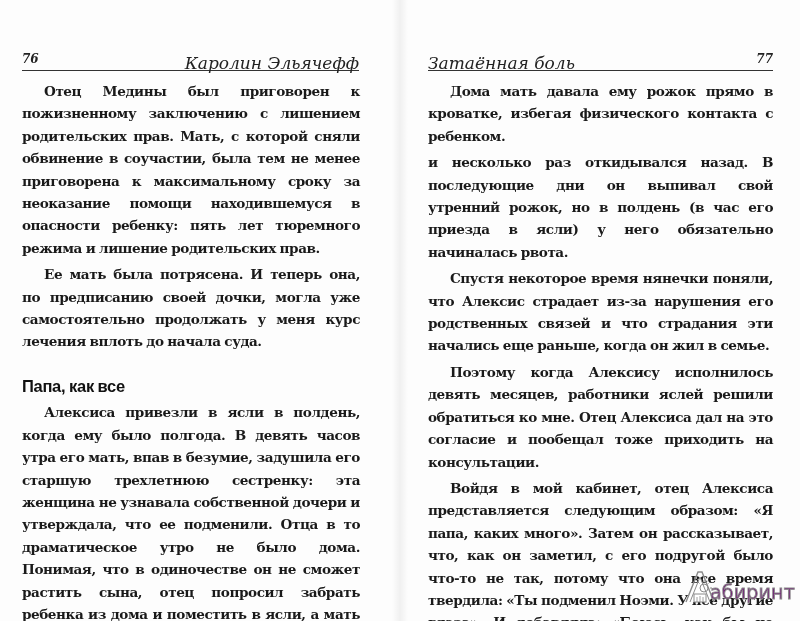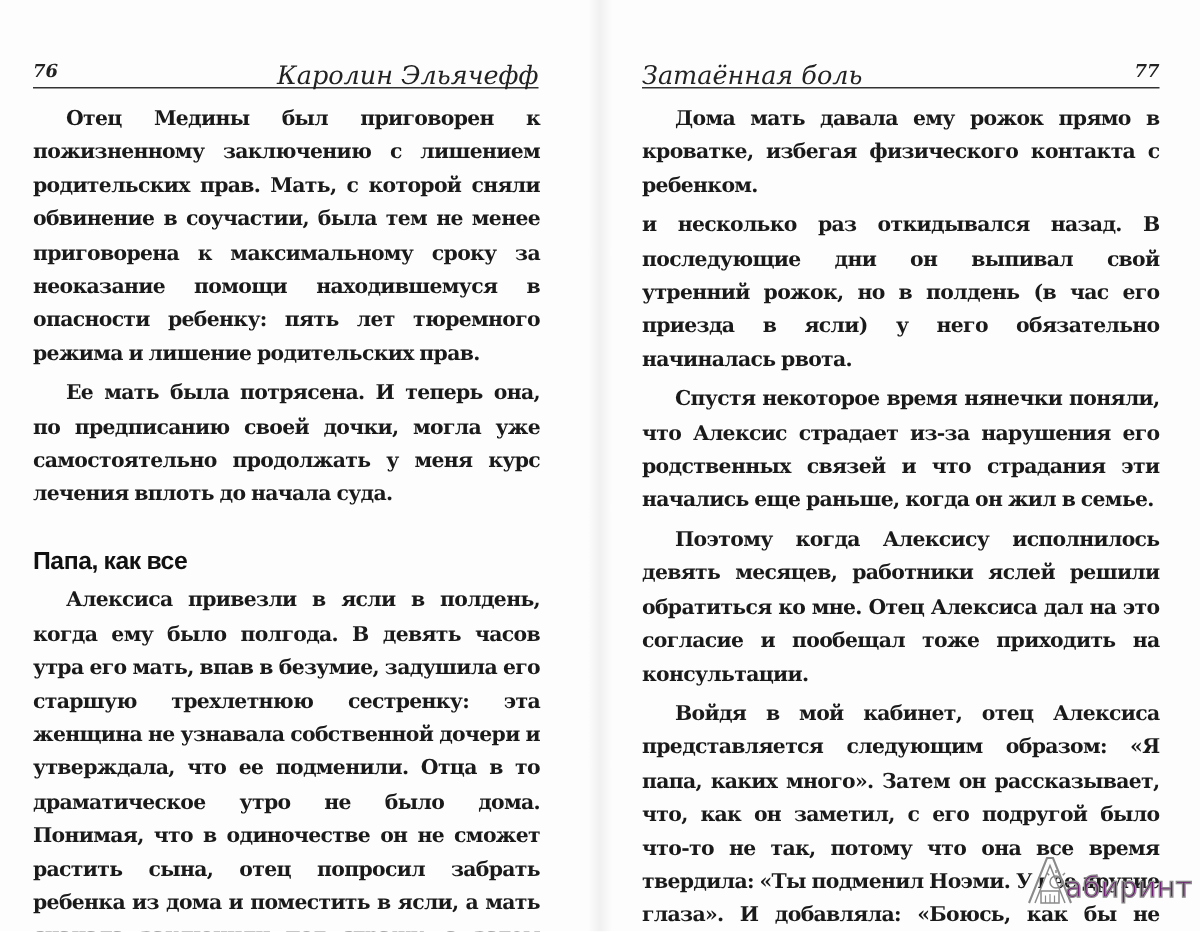--- a/index.html
+++ b/index.html
@@ -11,21 +11,21 @@
     background: #ffffff;
   }
   .spread {
     position: relative;
     width: 800px;
     height: 621px;
     background: #fdfdfd;
   }
   .page {
     position: absolute;
-    top: 0;
+    top: 12px;
     height: 559px;
   }
   .page.left { left: 0; width: 400px; }
   .page.right { left: 400px; width: 400px; }
 
   .gutter {
     position: absolute;
     left: 392px;
     top: 0;
     width: 16px;

